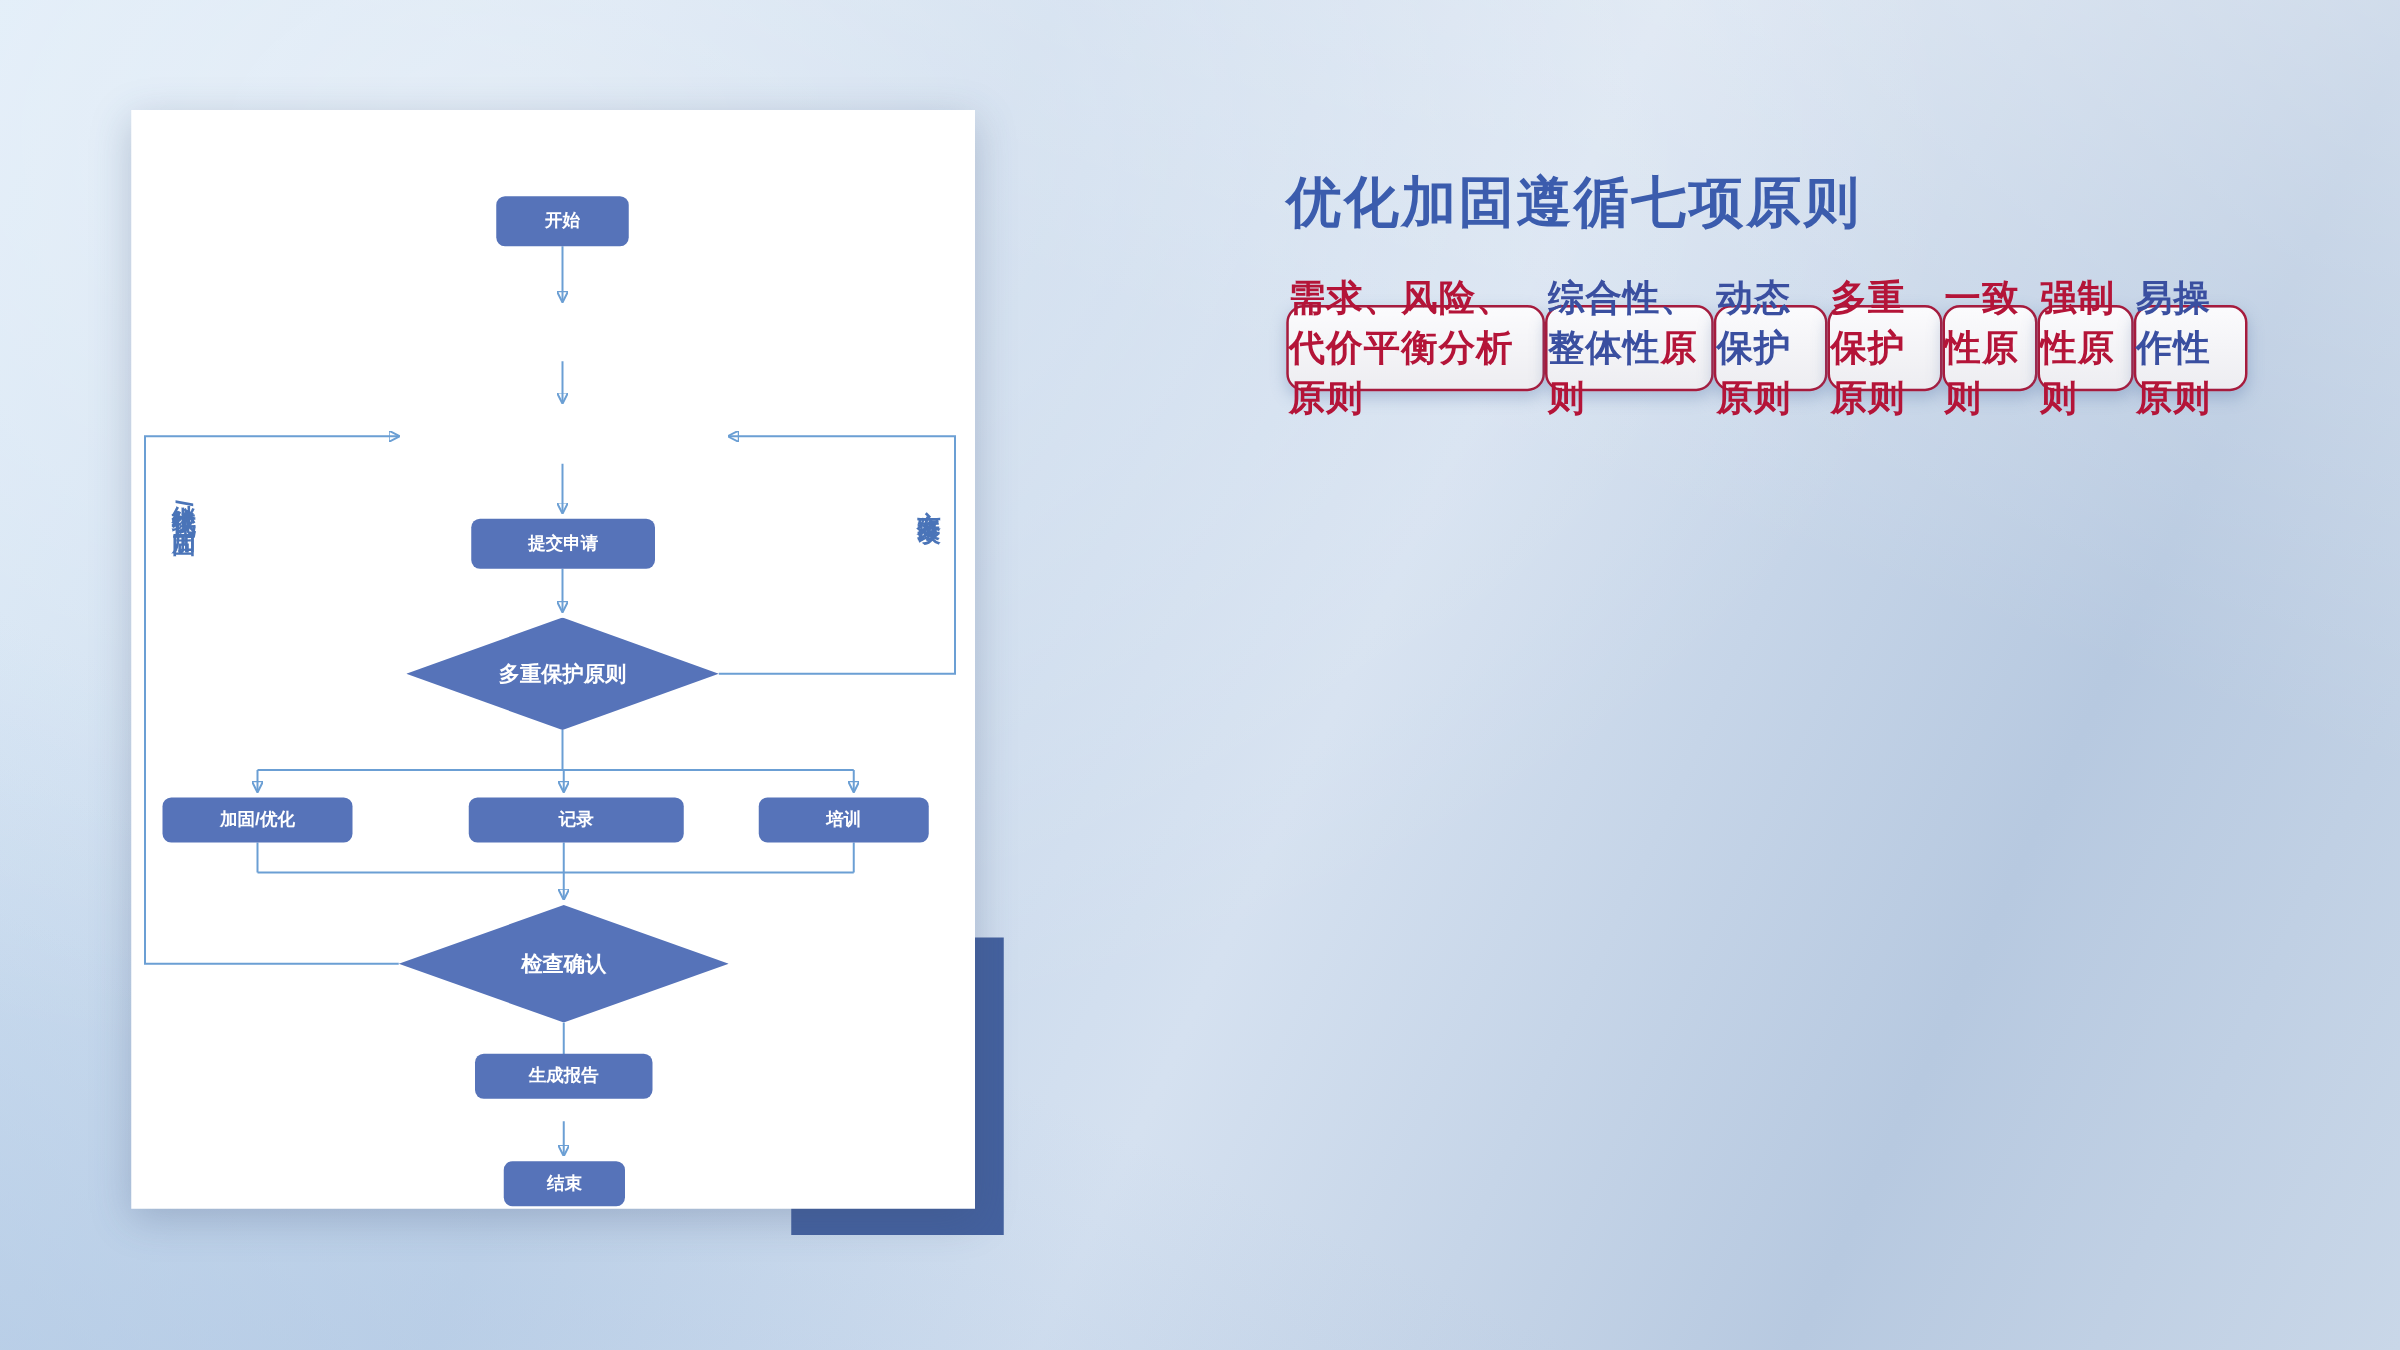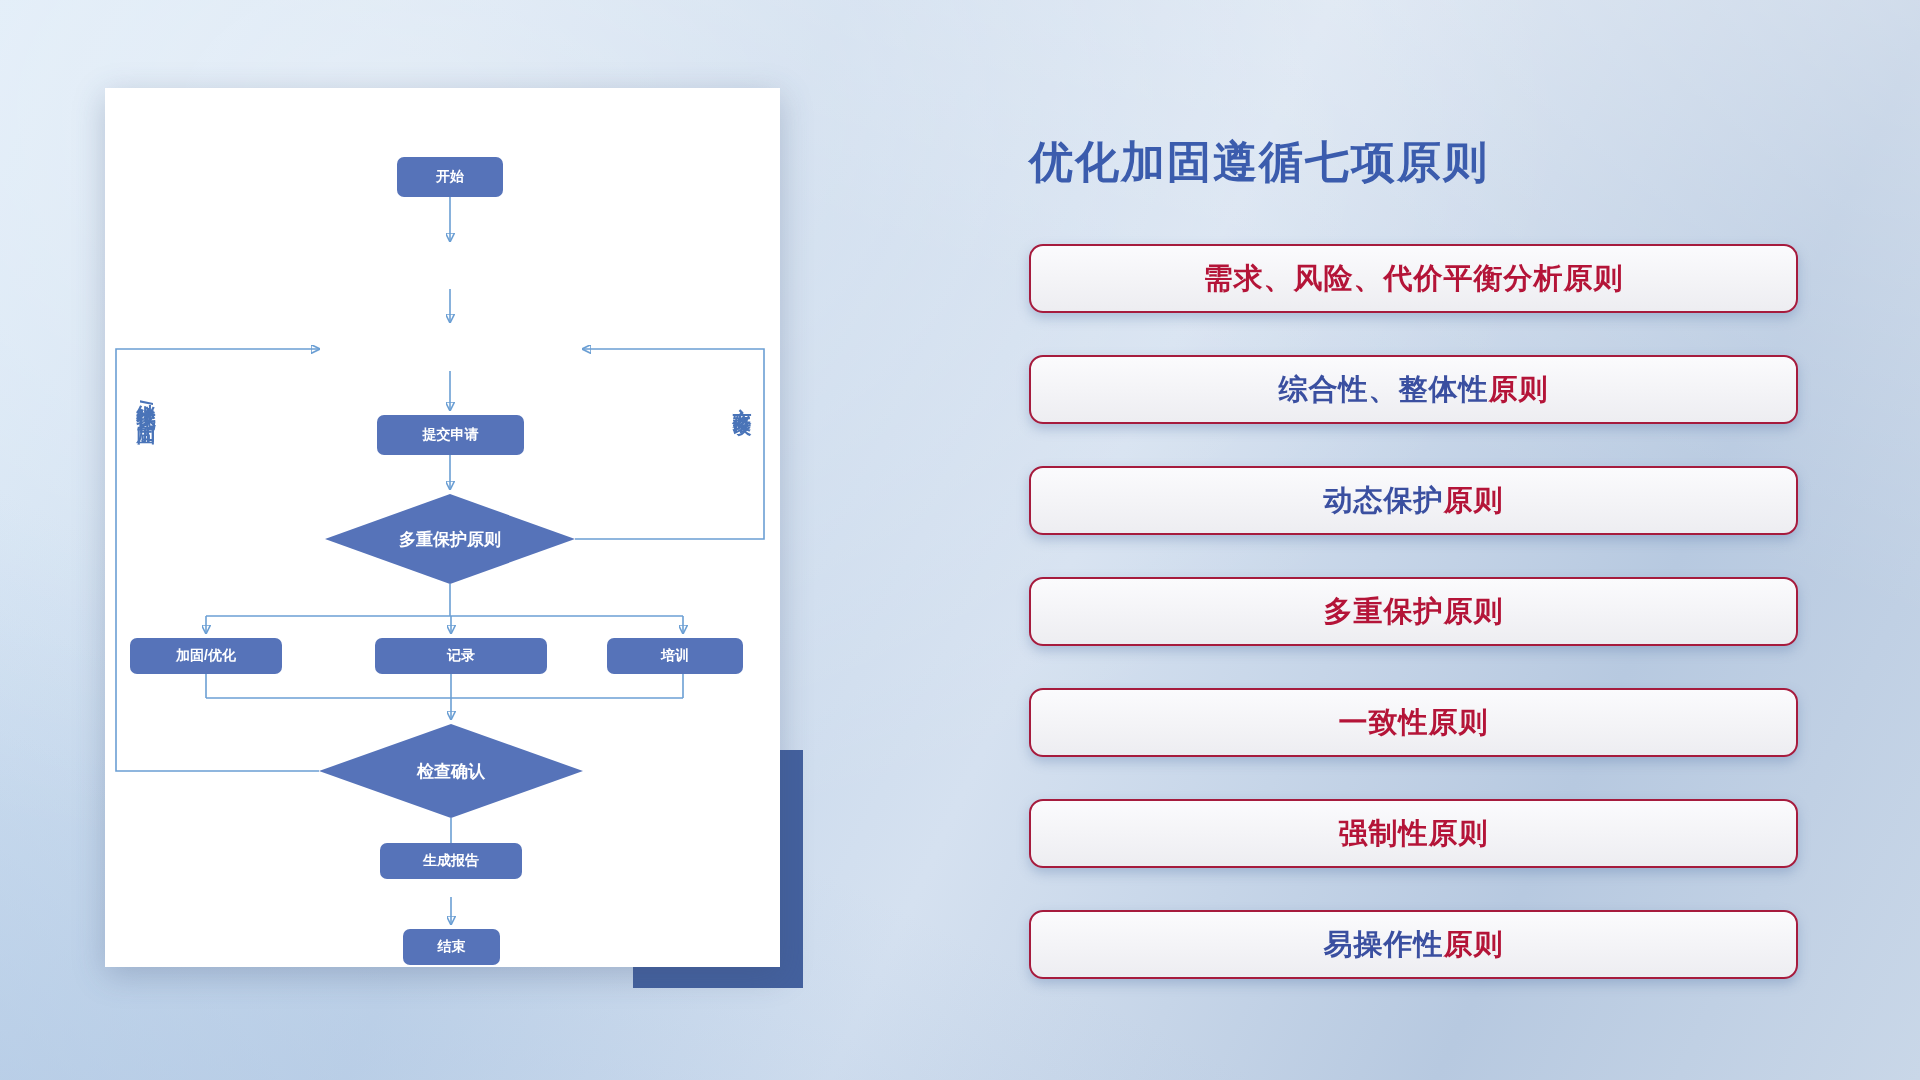--- a/index.html
+++ b/index.html
@@ -48,21 +48,21 @@
 
   
   .panel-title {
     position:absolute; left:1029px; top:105px; width:769px;
     font-size:44px; font-weight:bold; color:#3b5cad;
     letter-spacing:2px;
     margin-top:28px;
   }
   .principles {
     position:absolute; left:1029px; top:244px; width:769px;
-    display:flex; flex-direction:column; gap:42px;
+    display:flex; flex-direction:row; 
   }
   .principle {
     height:69px; border-radius:14px;
     background:linear-gradient(180deg, #fbfbfd 0%, #ededf1 100%);
     border:2px solid #a61b3d;
     box-shadow:0 5px 12px rgba(90,120,170,0.35);
     display:flex; align-items:center; justify-content:center;
   }
   .principle-text { font-size:29px; font-weight:bold; letter-spacing:1px; }
 </style>

